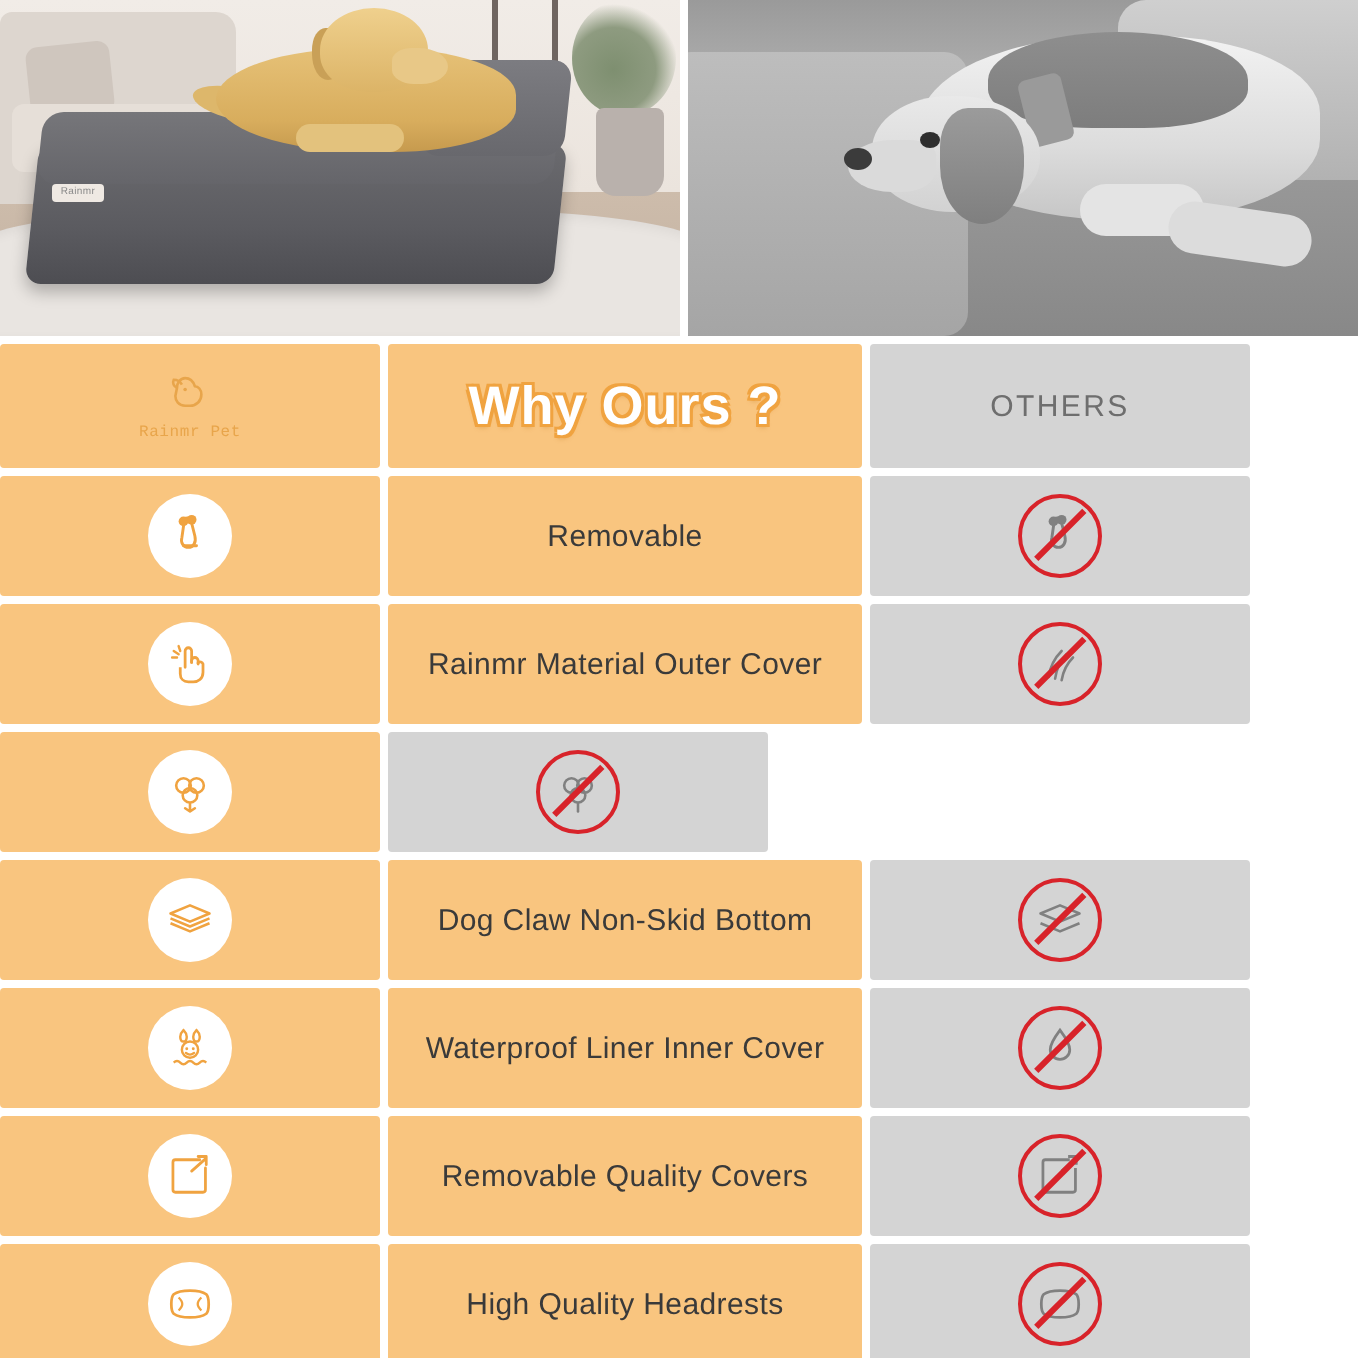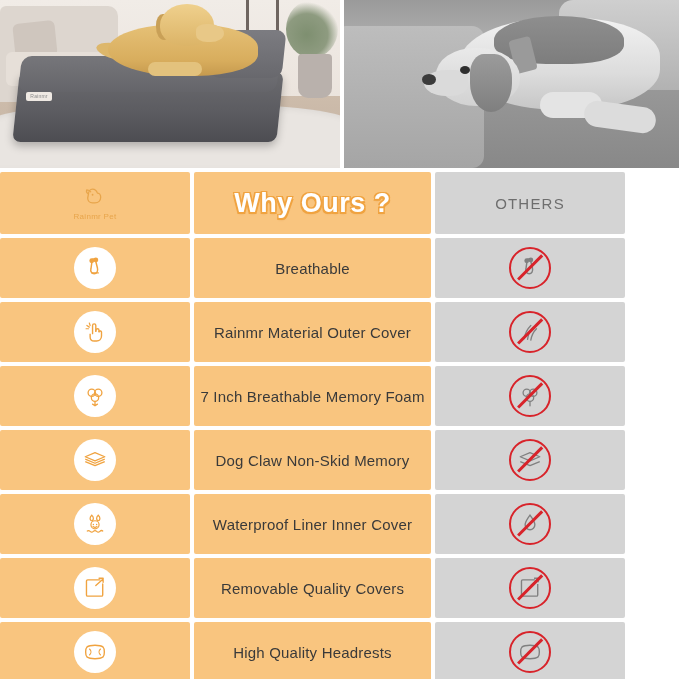--- a/index.html
+++ b/index.html
@@ -258,20 +258,21 @@
   .cell {
     box-sizing: border-box;
     display: flex;
     align-items: center;
     justify-content: center;
   }
   .cell-icon {
     width: 190px;
     background: #f9c57f;
     border-radius: 2px;
+    font-family: Liberation Mono, monospace;
   }
   .cell-text {
     width: 237px;
     background: #f9c57f;
     border-radius: 2px;
     color: #3a3a3a;
     font-size: 15px;
     letter-spacing: .2px;
   }
   .cell-others {
@@ -421,21 +422,21 @@
       <div class="cell cell-icon">
         <div class="icon-circle">
           <svg class="glyph" viewBox="0 0 32 32" aria-hidden="true">
             <path d="M12 6c2-2 5-1 5 2l2 8c1 4-1 7-4 7s-5-3-4-6l1-7c0-2 0-3 0-4z" fill="none" stroke="#f0a340" stroke-width="1.8" stroke-linejoin="round"></path>
             <circle cx="12" cy="7" r="3" fill="#f0a340"></circle>
             <circle cx="17" cy="6" r="3" fill="#f0a340"></circle>
             <path d="M12 22h8" stroke="#f0a340" stroke-width="1.8" stroke-linecap="round"></path>
           </svg>
         </div>
       </div>
-      <div class="cell cell-text">Breathable</div>
+      <div class="cell cell-text">Removable</div>
       <div class="cell cell-others">
         <div class="ban">
           <svg class="glyph" viewBox="0 0 32 32" aria-hidden="true">
             <path d="M12 6c2-2 5-1 5 2l2 8c1 4-1 7-4 7s-5-3-4-6l1-7c0-2 0-3 0-4z" fill="none" stroke="#808080" stroke-width="1.8" stroke-linejoin="round"></path>
             <circle cx="12" cy="7" r="3" fill="#808080"></circle>
             <circle cx="17" cy="6" r="3" fill="#808080"></circle>
           </svg>
         </div>
       </div>
     </div>
@@ -465,21 +466,20 @@
       <div class="cell cell-icon">
         <div class="icon-circle">
           <svg class="glyph" viewBox="0 0 32 32" aria-hidden="true">
             <circle cx="12" cy="12" r="4.5" fill="none" stroke="#f0a340" stroke-width="1.6"></circle>
             <circle cx="20" cy="12" r="4.5" fill="none" stroke="#f0a340" stroke-width="1.6"></circle>
             <circle cx="16" cy="18" r="4.5" fill="none" stroke="#f0a340" stroke-width="1.6"></circle>
             <path d="M16 23v5M13 26l3 2 3-2" fill="none" stroke="#f0a340" stroke-width="1.6" stroke-linecap="round" stroke-linejoin="round"></path>
           </svg>
         </div>
       </div>
-      <div class="cell cell-text">7 Inch Breathable Memory Foam</div>
       <div class="cell cell-others">
         <div class="ban">
           <svg class="glyph" viewBox="0 0 32 32" aria-hidden="true">
             <circle cx="12" cy="12" r="4.5" fill="none" stroke="#808080" stroke-width="1.6"></circle>
             <circle cx="20" cy="12" r="4.5" fill="none" stroke="#808080" stroke-width="1.6"></circle>
             <circle cx="16" cy="18" r="4.5" fill="none" stroke="#808080" stroke-width="1.6"></circle>
             <path d="M16 23v5" stroke="#808080" stroke-width="1.6" stroke-linecap="round"></path>
           </svg>
         </div>
       </div>
@@ -488,21 +488,21 @@
     <div class="trow">
       <div class="cell cell-icon">
         <div class="icon-circle">
           <svg class="glyph" viewBox="0 0 32 32" aria-hidden="true">
             <path d="M4 12l12-5 12 5-12 5z" fill="none" stroke="#f0a340" stroke-width="1.6" stroke-linejoin="round"></path>
             <path d="M4 18l12 5 12-5" fill="none" stroke="#f0a340" stroke-width="1.6" stroke-linejoin="round"></path>
             <path d="M4 15l12 5 12-5" fill="none" stroke="#f0a340" stroke-width="1.6" stroke-linejoin="round"></path>
           </svg>
         </div>
       </div>
-      <div class="cell cell-text">Dog Claw Non-Skid Memory</div>
+      <div class="cell cell-text">Dog Claw Non-Skid Bottom</div>
       <div class="cell cell-others">
         <div class="ban">
           <svg class="glyph" viewBox="0 0 32 32" aria-hidden="true">
             <path d="M4 12l12-5 12 5-12 5z" fill="none" stroke="#808080" stroke-width="1.6" stroke-linejoin="round"></path>
             <path d="M4 18l12 5 12-5" fill="none" stroke="#808080" stroke-width="1.6" stroke-linejoin="round"></path>
           </svg>
         </div>
       </div>
     </div>
 

